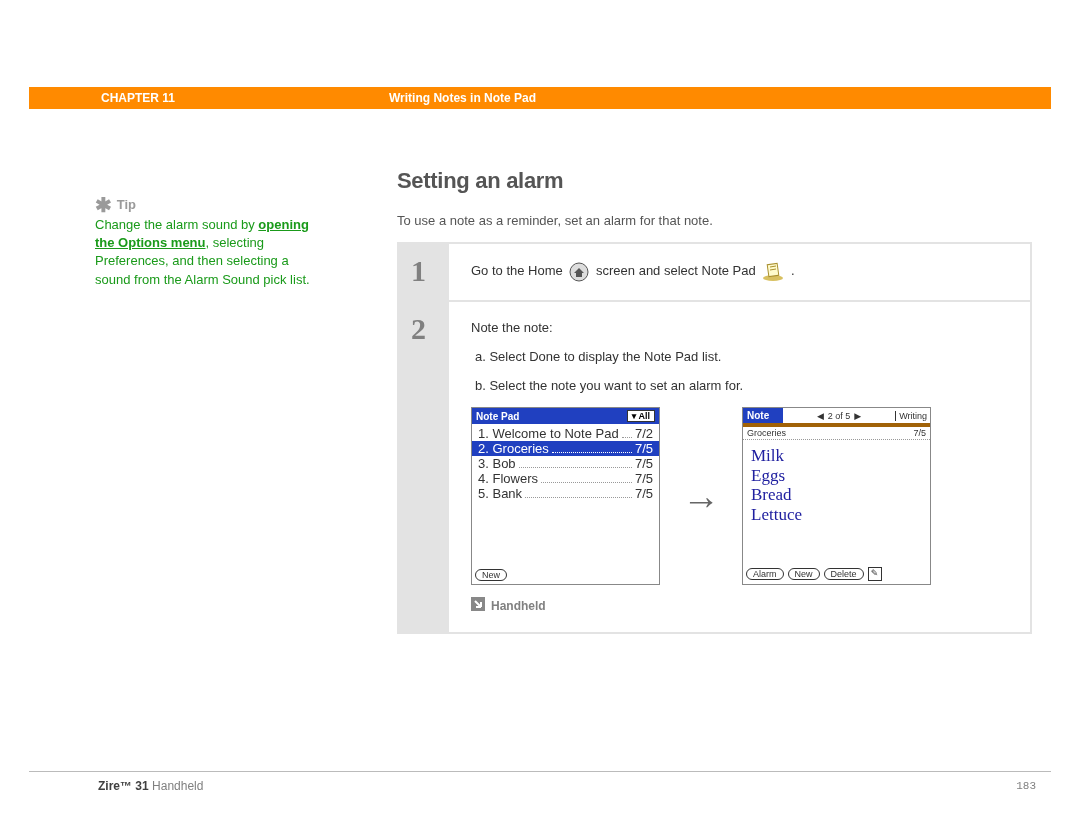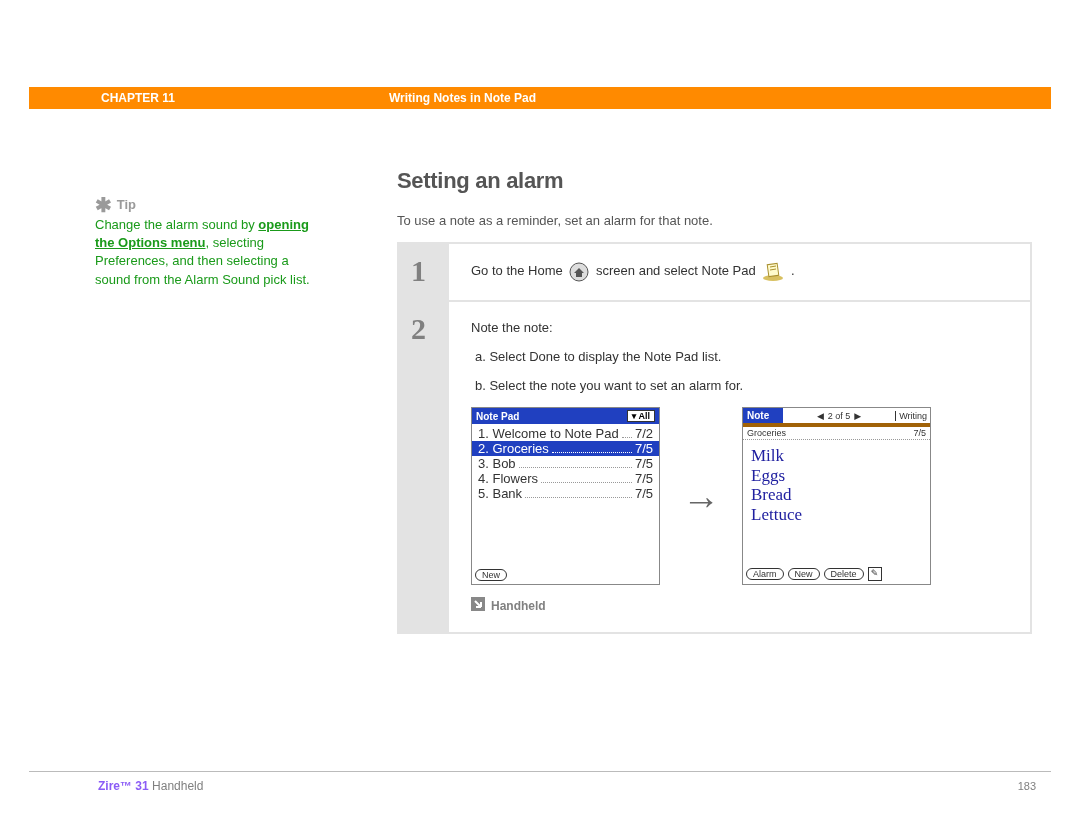--- a/index.html
+++ b/index.html
@@ -251,22 +251,22 @@
     position: absolute;
     left: 98px;
     right: 44px;
     top: 779px;
     display: flex;
     justify-content: space-between;
     align-items: center;
     font-size: 12px;
     color: #808080;
   }
-  .footer .product b { color: #8b5cf6; font-weight: bold; }
-  .pagenum { font-size: 11px; }
+  .footer .product b { color: #404040; font-weight: bold; }
+  .pagenum { font-size: 11px; font-family: Liberation Mono, monospace; }
   .tri-black { display:inline-block; }
 </style>
 </head>
 <body>
 
 <div class="header-bar">
   <div class="header-chapter">CHAPTER 11</div>
   <div class="header-title">Writing Notes in Note Pad</div>
 </div>
 

